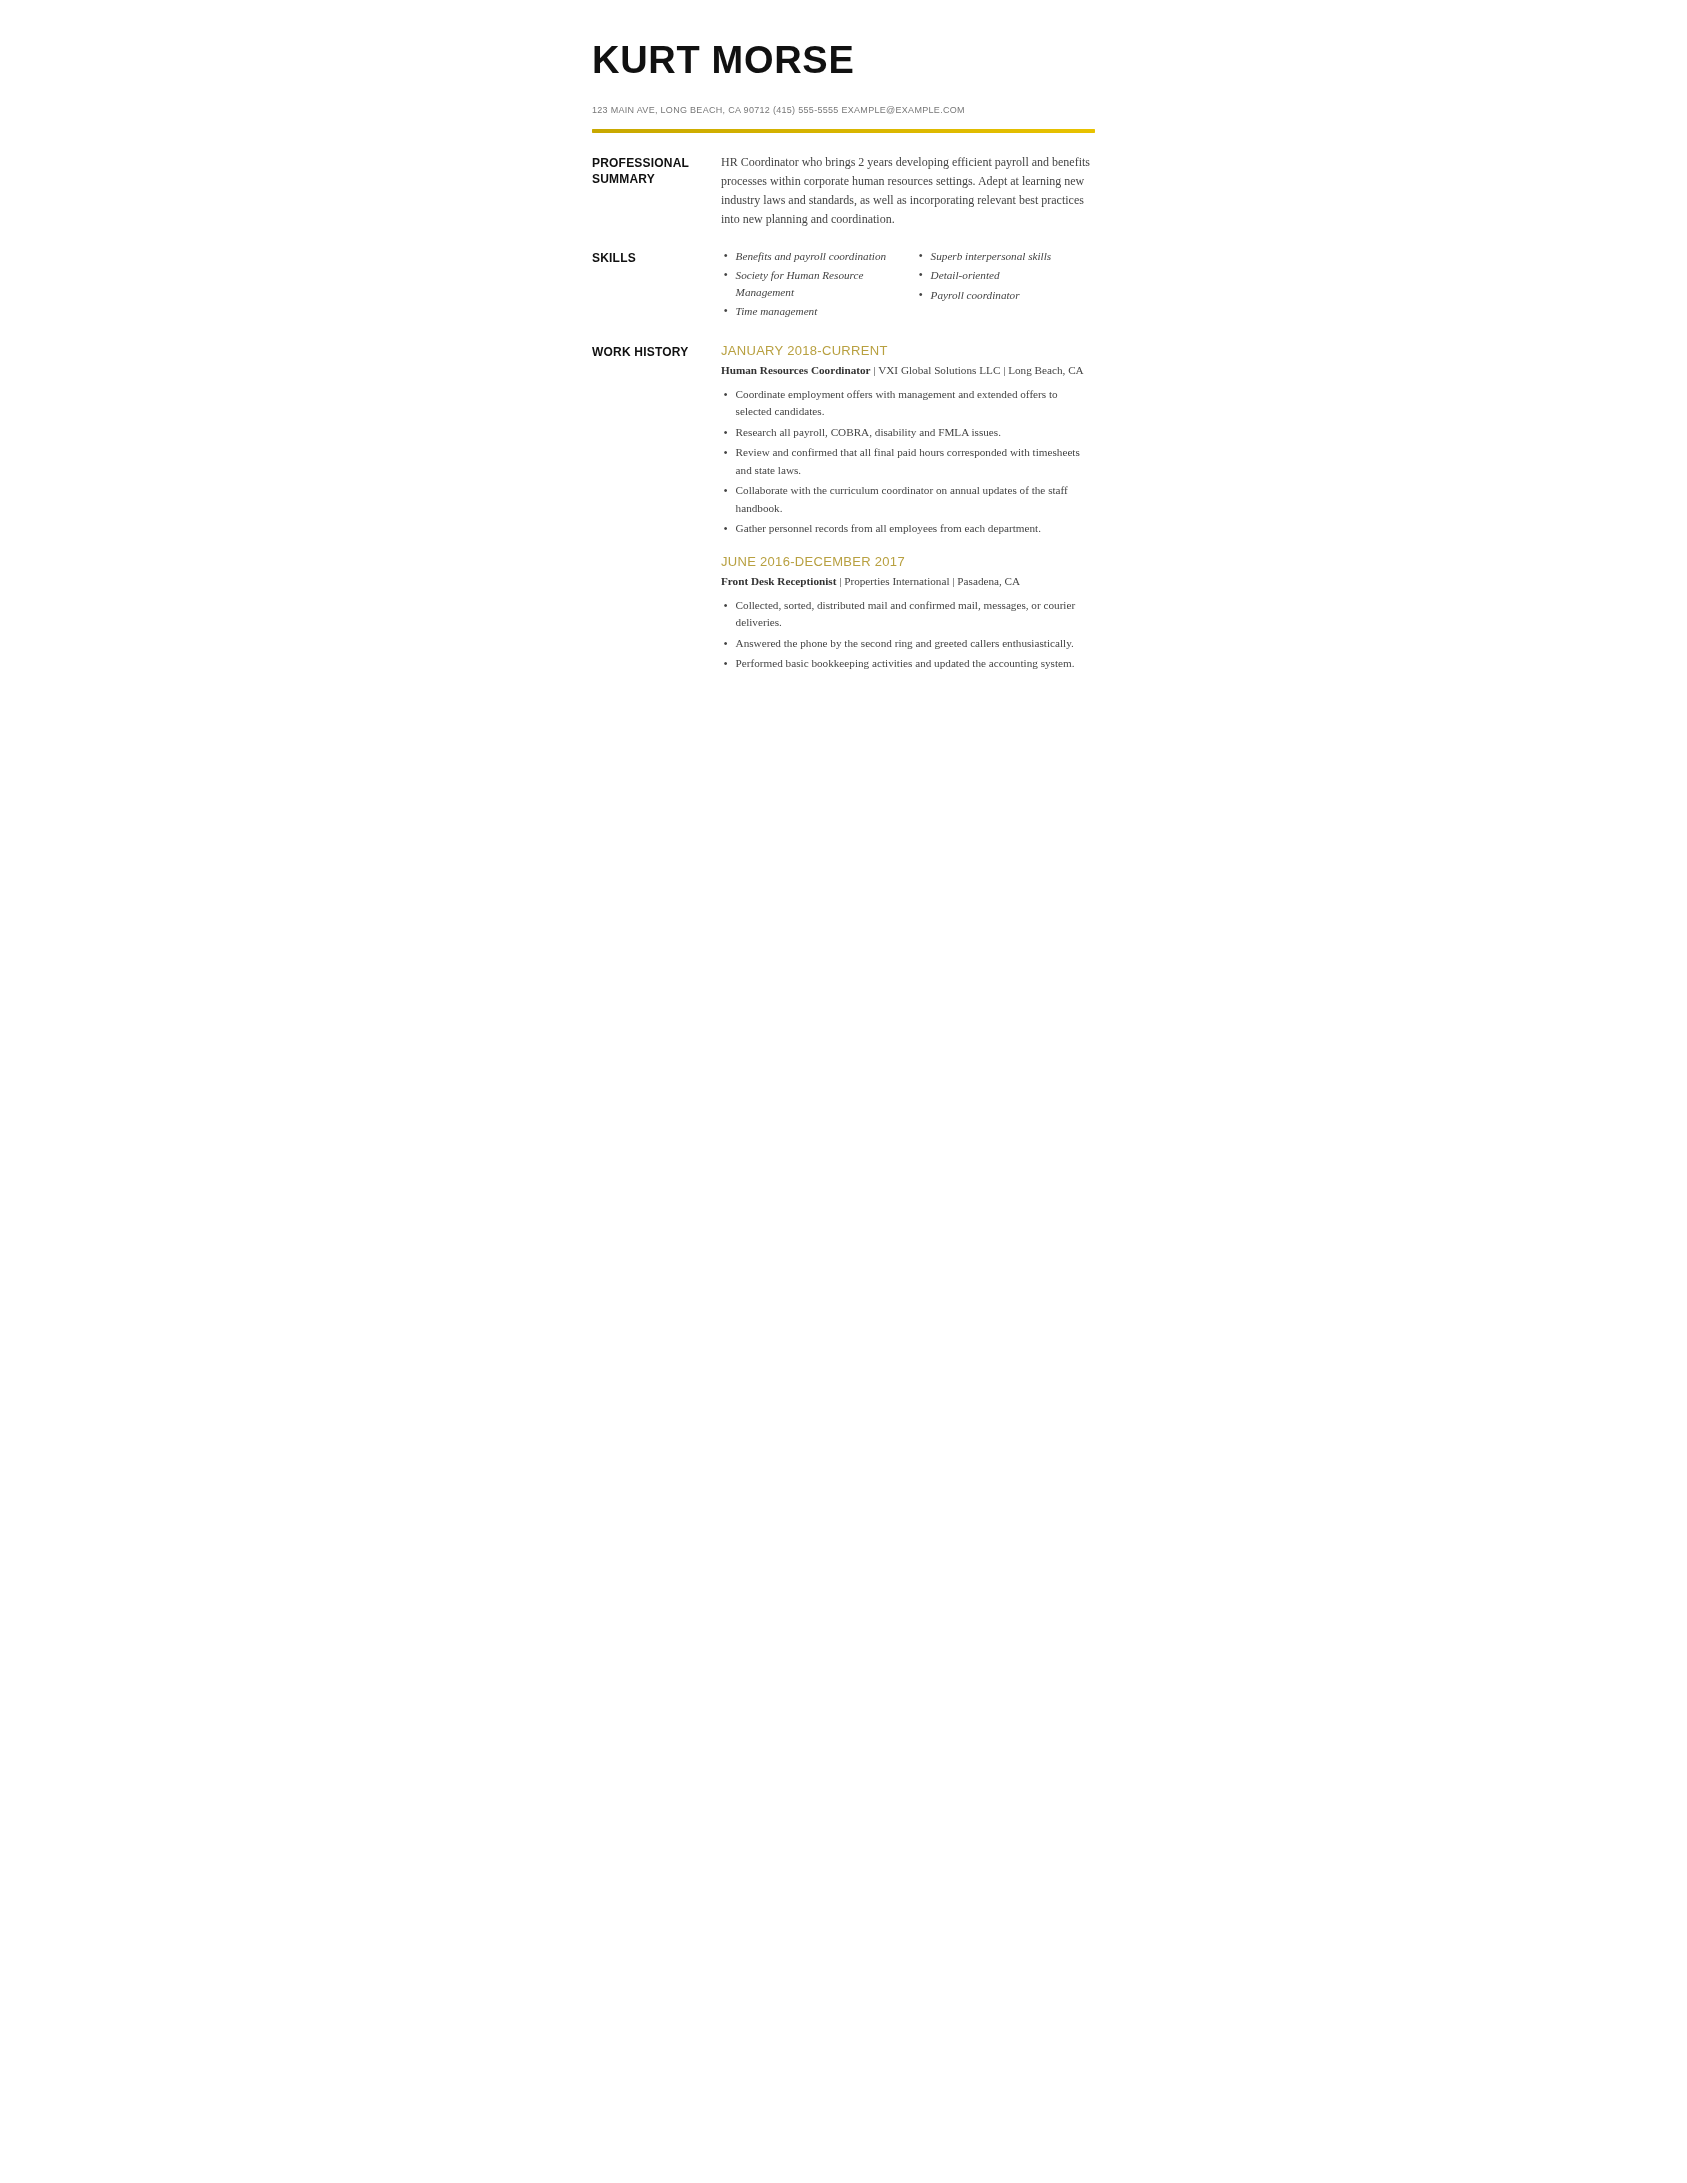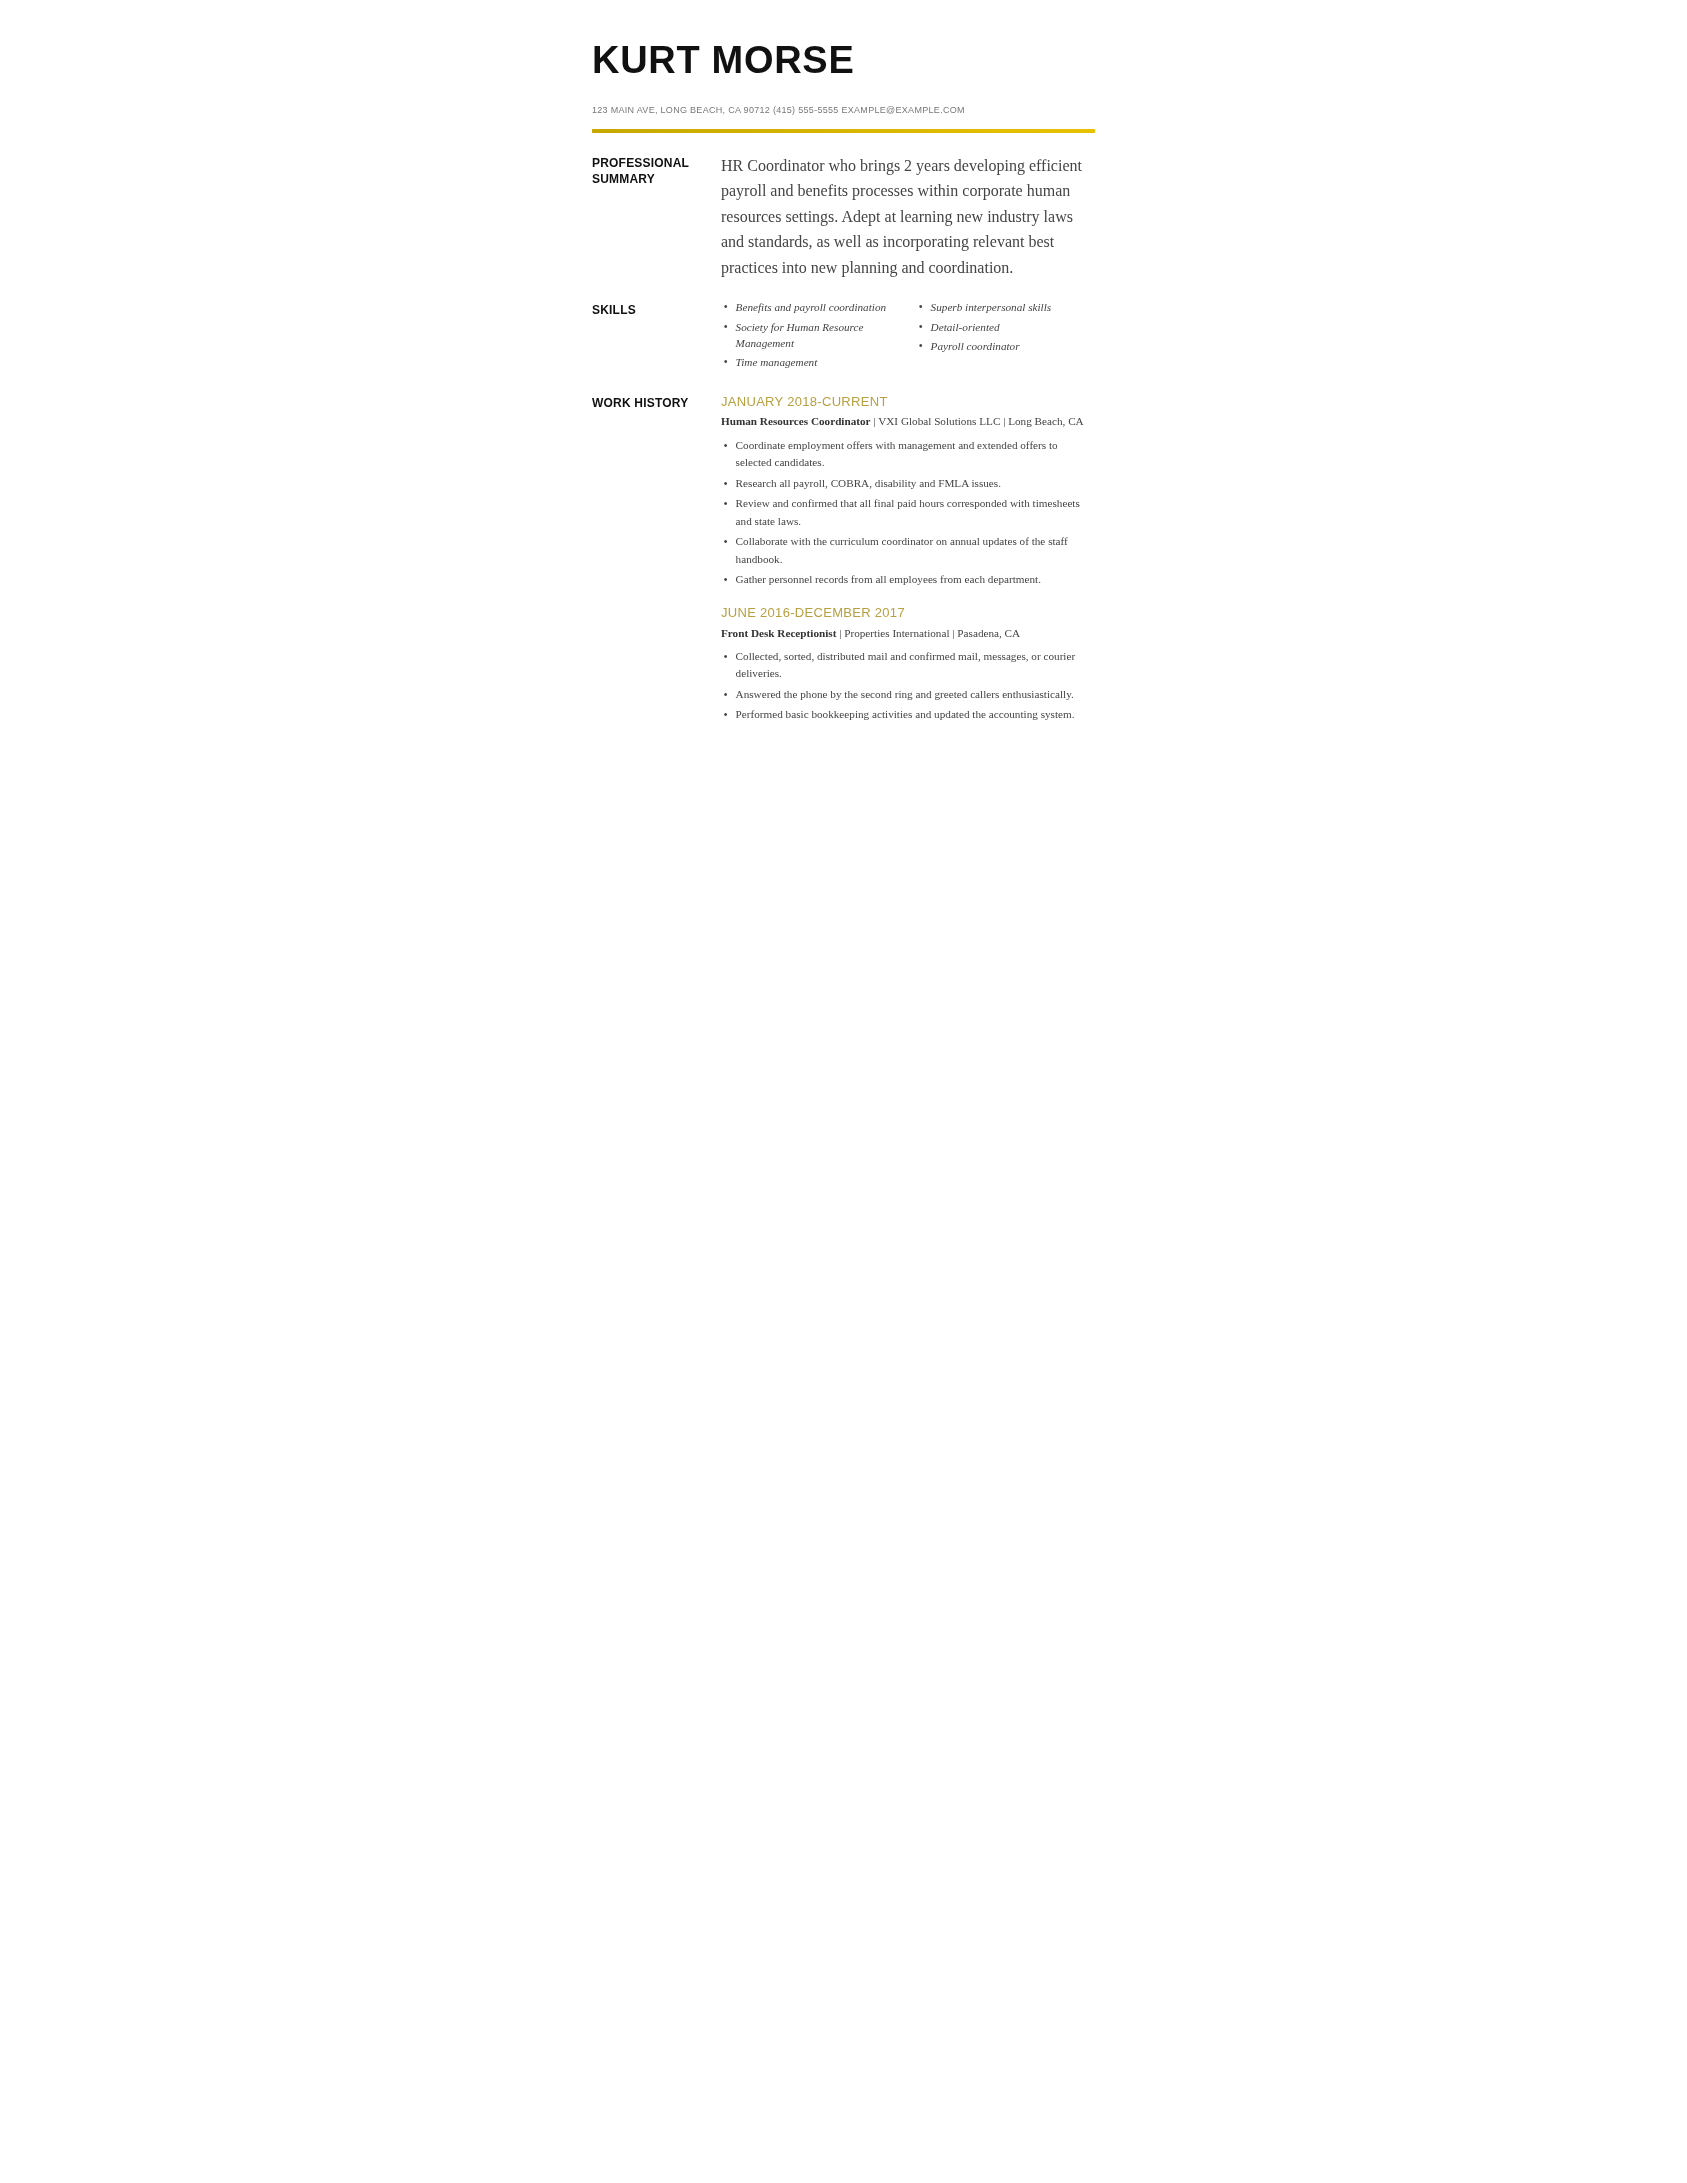--- a/index.html
+++ b/index.html
@@ -71,21 +71,21 @@
       line-height: 1.35;
     }
 
     .section-content-cell {
       display: table-cell;
       padding-bottom: 18.5px;
       vertical-align: top;
     }
 
     .summary-text {
-      font-size: 16px;
+      font-size: 12px;
       color: #444444;
       line-height: 1.6;
     }
 
     .skills-grid {
       display: flex;
       gap: 16px;
       font-style: italic;
     }
 

